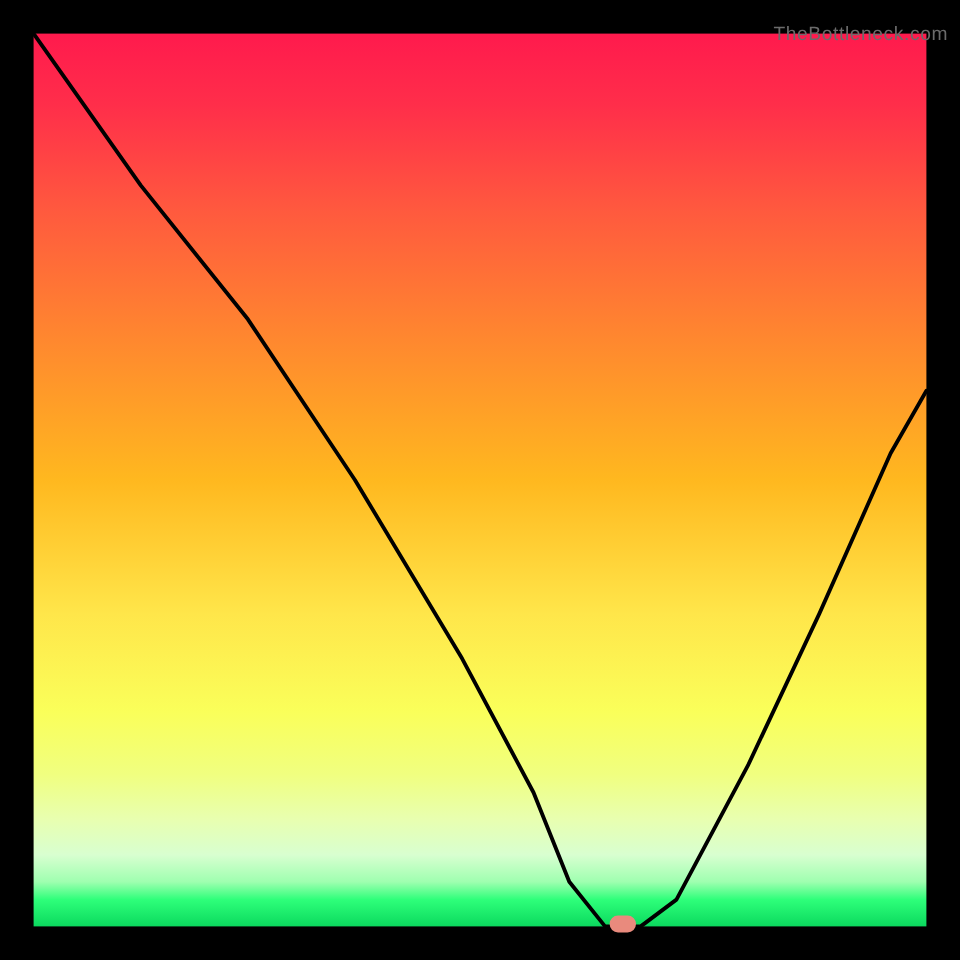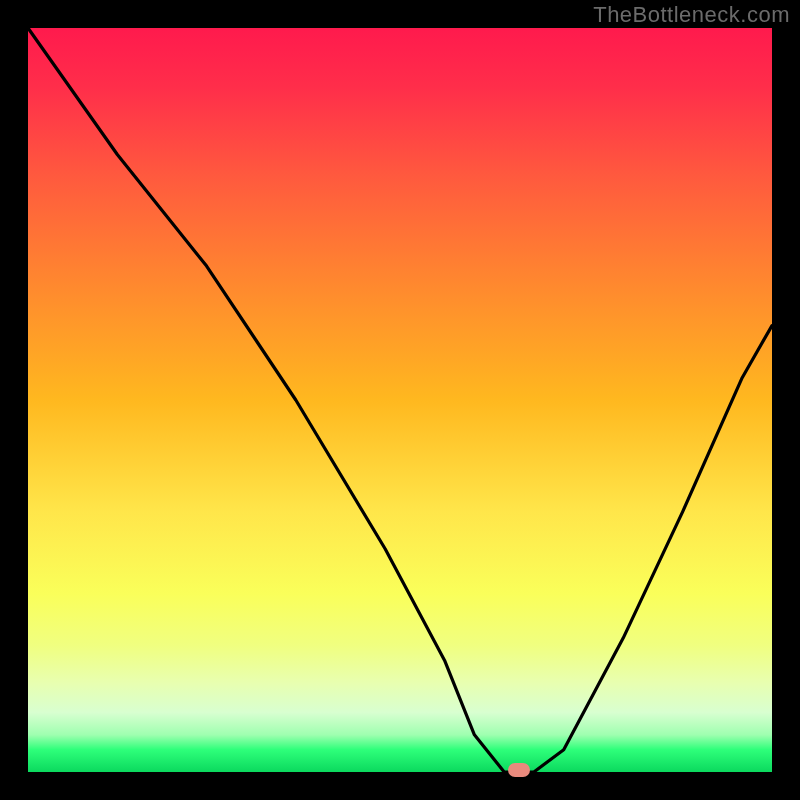--- a/index.html
+++ b/index.html
@@ -12,24 +12,24 @@
     font-family: Arial, Helvetica, sans-serif;
   }
   .frame {
     position: relative;
     width: 800px;
     height: 800px;
     background: #000;
   }
   .watermark {
     position: absolute;
-    top: 2px;
+    top: 20px;
     right: 10px;
     color: #6b6b6b;
-    font-size: 22px;
+    font-size: 16px;
     font-weight: 500;
     letter-spacing: 0.5px;
     z-index: 5;
   }
   .plot-area {
     position: absolute;
     left: 28px;
     top: 28px;
     width: 744px;
     height: 744px;

